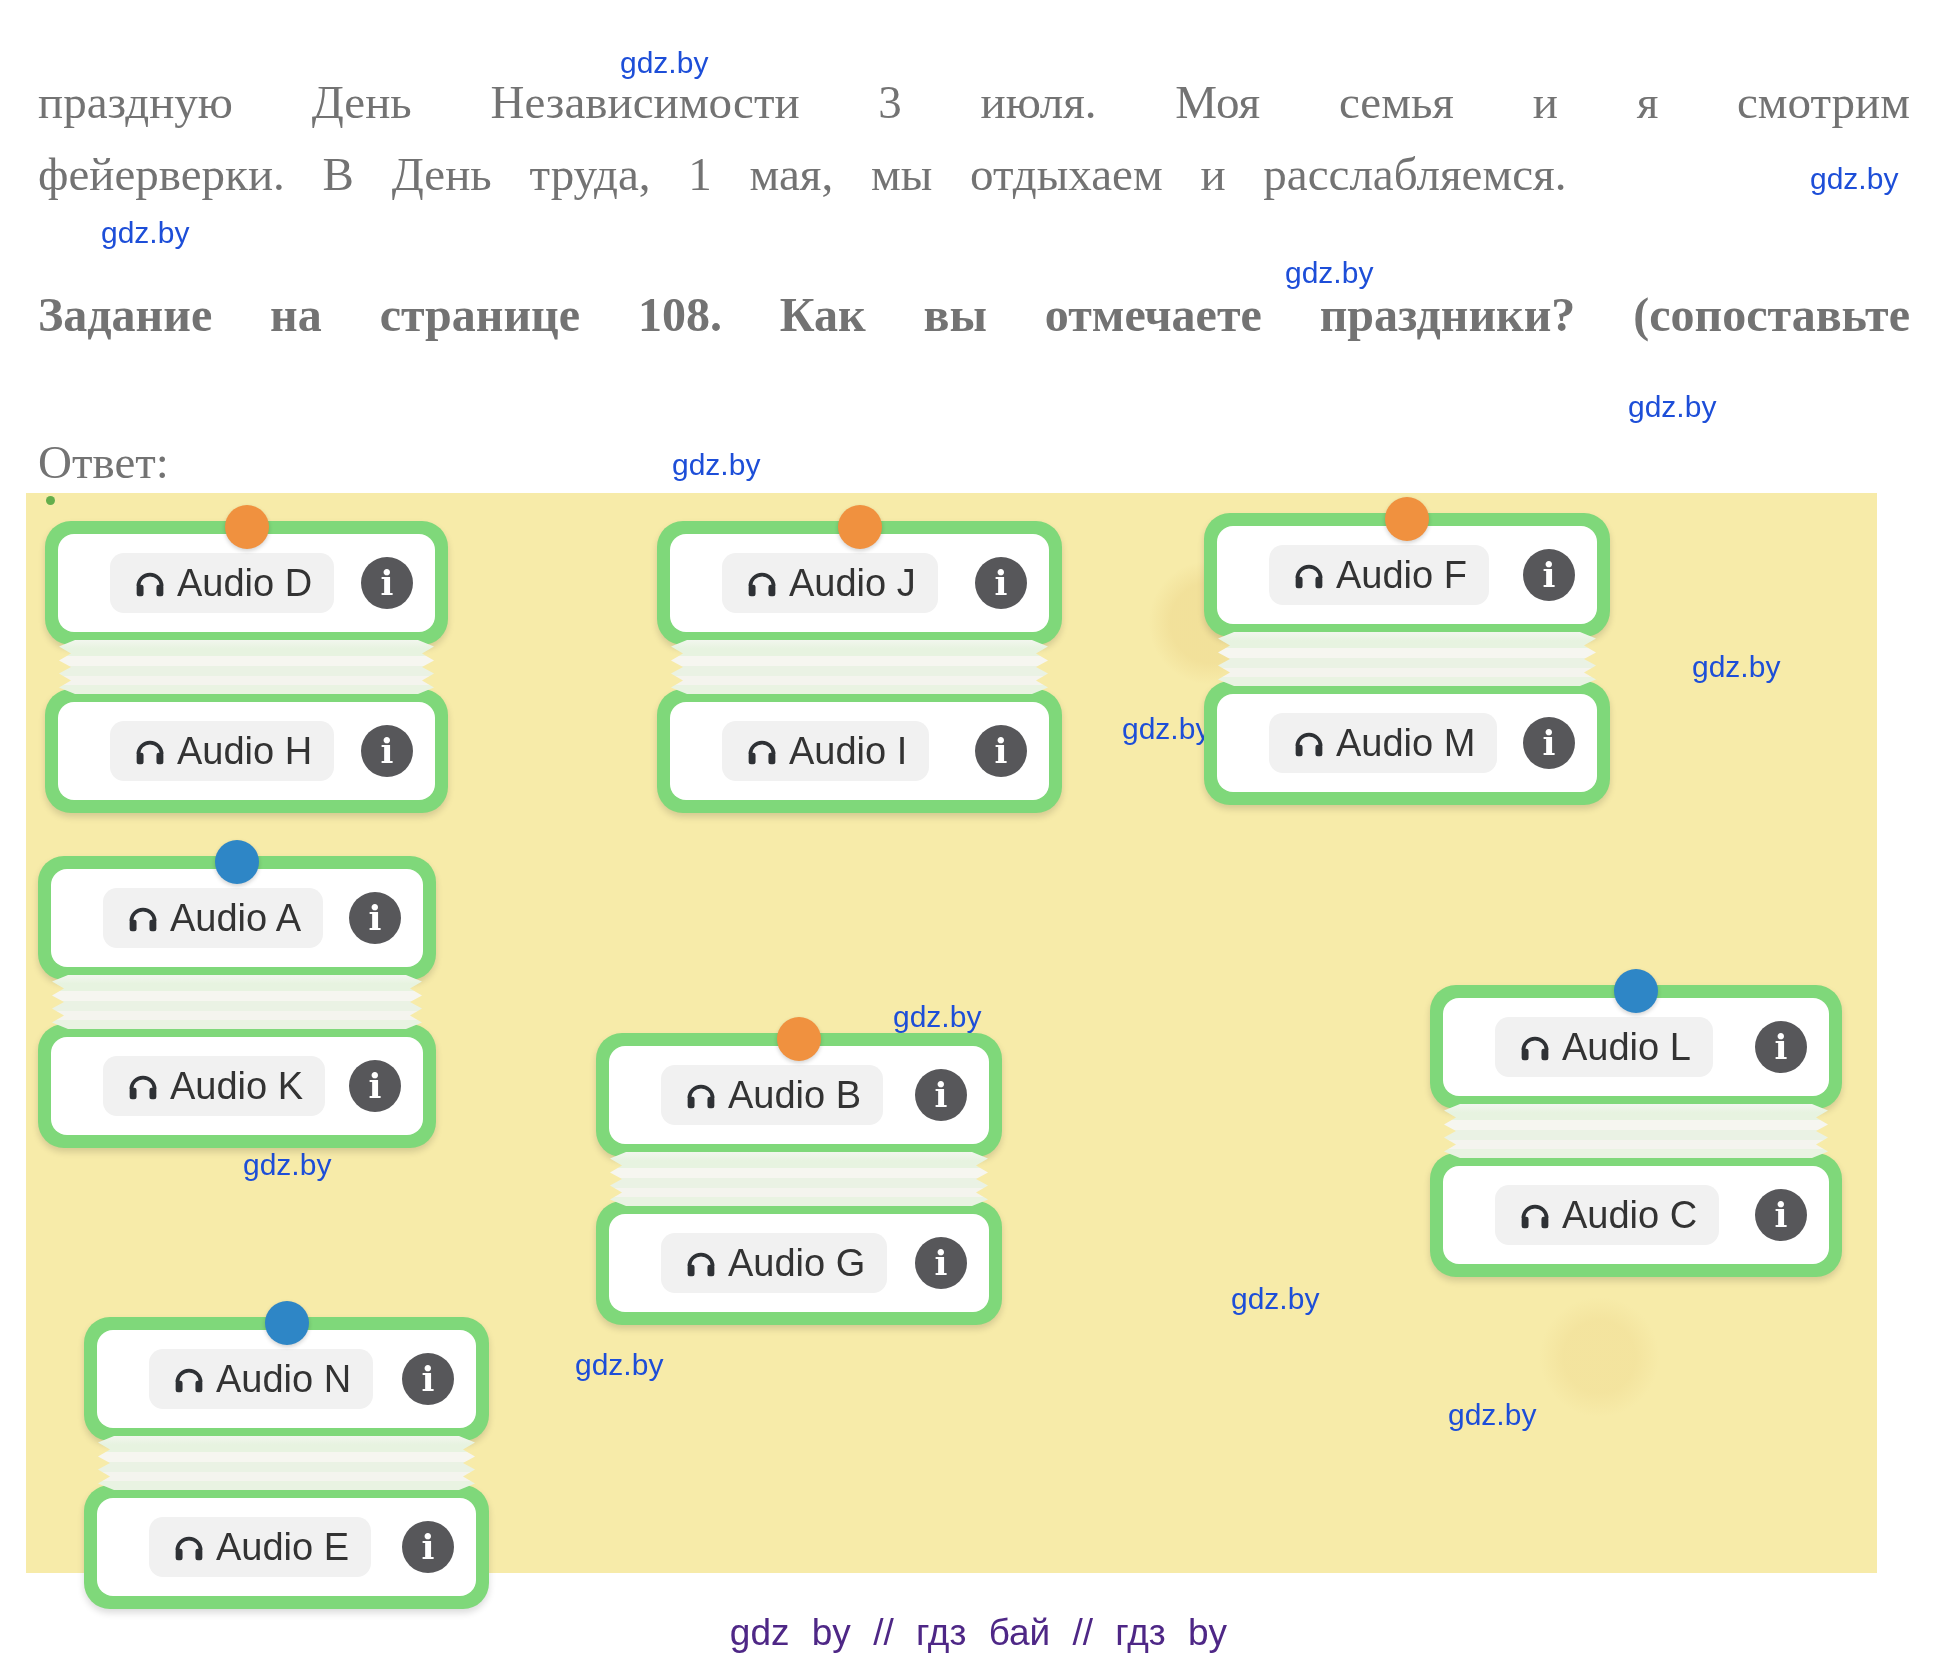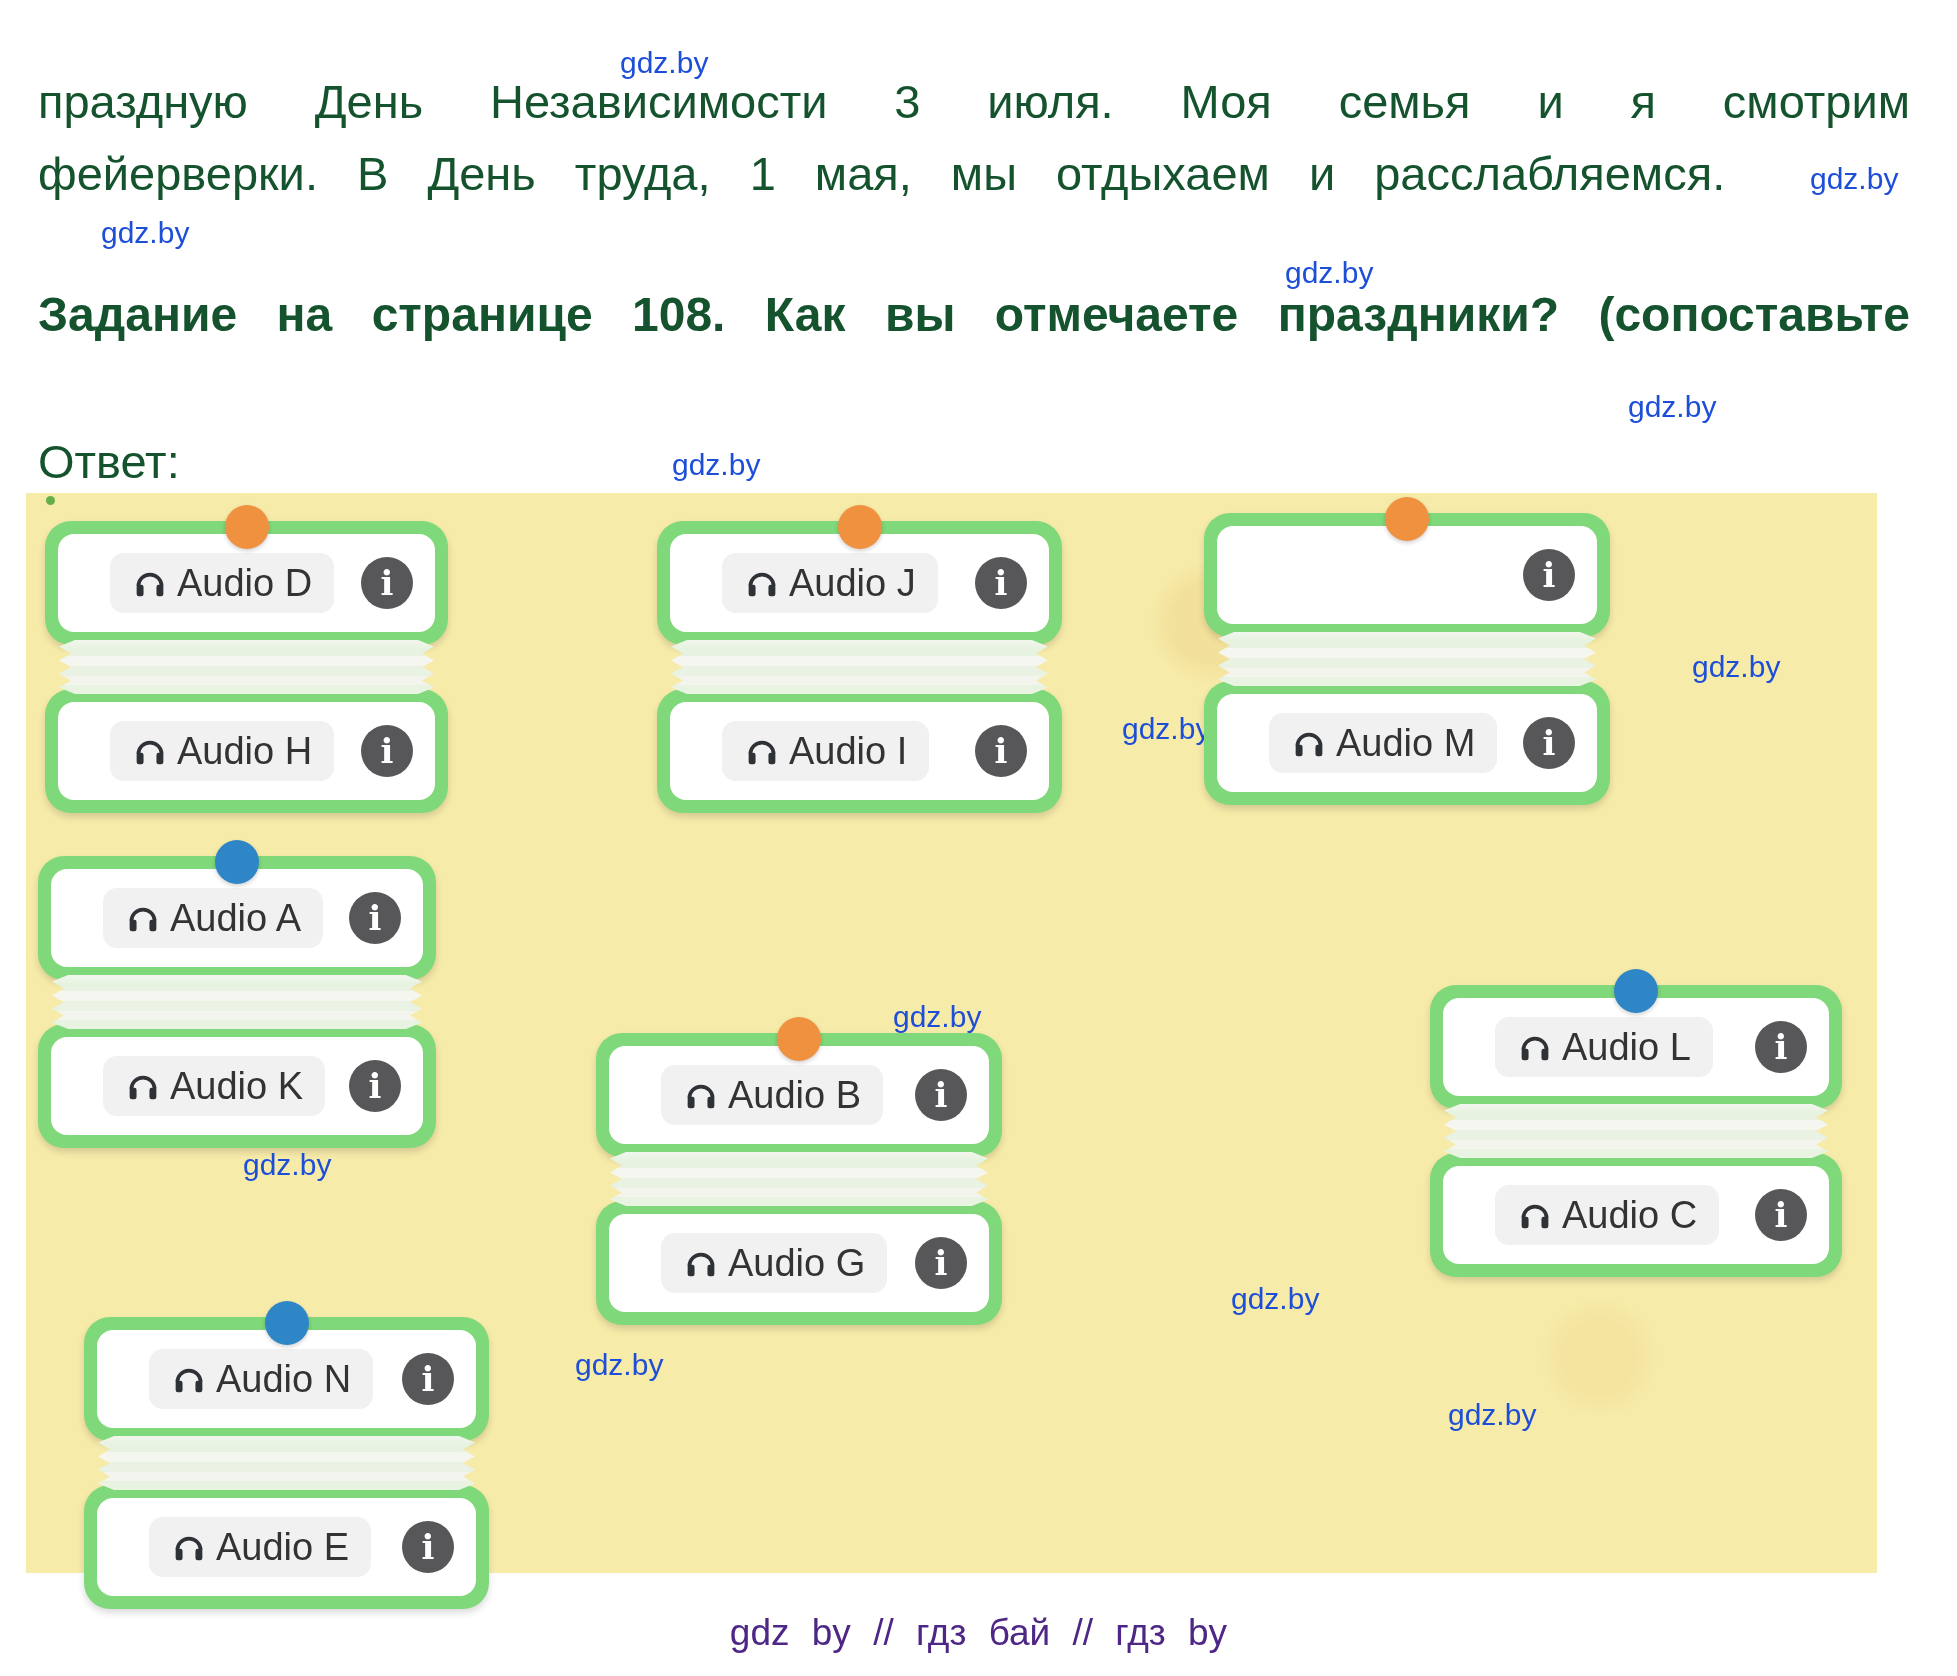--- a/index.html
+++ b/index.html
@@ -13,22 +13,22 @@
     --promo:#33cf33; --purple:#4e2786;
   }
 
   
   .promo {
     position:absolute; top:6px; left:0; width:100%;
     text-align:center; font-size:34px; color:var(--promo);
     font-family:"Liberation Sans", sans-serif;
   }
   .serifline {
-    position:absolute; left:38px; color:#14532d;
-    font-family:Liberation Sans, sans-serif; font-size:47px; line-height:1.12;
+    position:absolute; left:38px; color:#737373;
+    font-family:Liberation Serif, serif; font-size:47px; line-height:1.12;
     white-space:nowrap;
   }
   .justify {
     width:1872px; white-space:normal;
     text-align:justify; text-align-last:justify;
   }
   .para2 { word-spacing:26px; }
   .bold  { font-weight:bold; font-size:48px; }
   .head2 { word-spacing:30px; }
 
@@ -204,20 +204,30 @@
             <span>i</span>
           </div>
       </div>
     </div>
   </div>
 
   <div class="group" style="left:1204px; top:513px; width:406px;">
     <div class="dot" style="background: rgb(240, 145, 63);"></div>
     <div class="gbox">
       <div class="inner">
+        <button class="pill">
+          <span>
+              <svg width="36" height="36" viewBox="0 0 24 24">
+                <path d="M4.2 14.2a7.8 7.8 0 0 1 15.6 0" fill="none" stroke="#2e3135" stroke-width="2.4"></path>
+                <rect x="3.1" y="13.2" width="4.6" height="7.6" rx="1.5" fill="#2e3135"></rect>
+                <rect x="16.3" y="13.2" width="4.6" height="7.6" rx="1.5" fill="#2e3135"></rect>
+              </svg>
+            </span>
+          <span>Audio F</span>
+        </button>
         <div class="info">
             <span>i</span>
           </div>
       </div>
     </div>
     <div class="tear"></div>
     <div class="gbox">
       <div class="inner">
         <button class="pill">
           <span>

